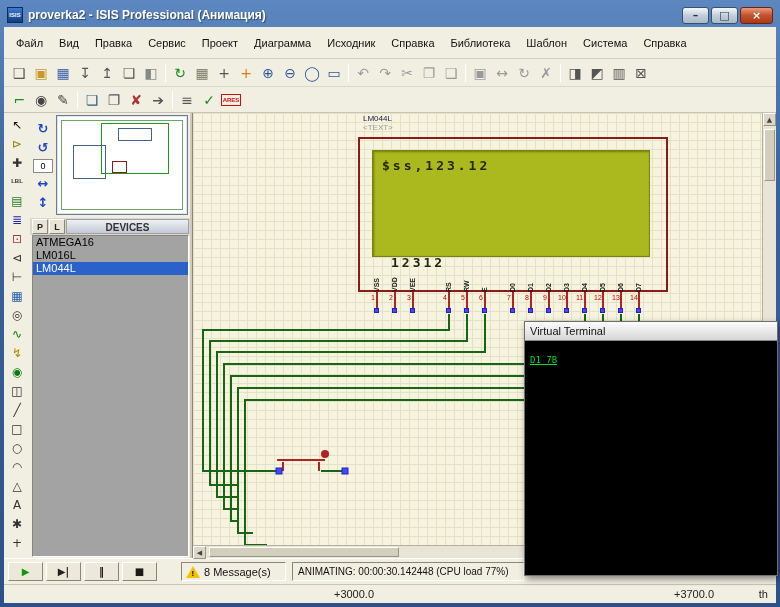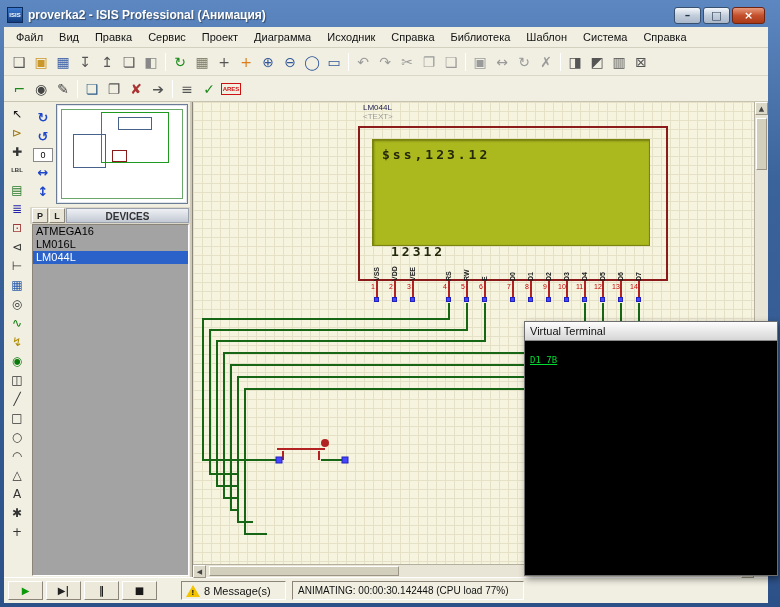--- a/index.html
+++ b/index.html
@@ -1,34 +1,34 @@
 <!DOCTYPE html>
 <html style="--wire: #166616; --lcd: #abb81e; --outline: #8b1a1a; --sel: #2a62c9; --term: #00dd33;"><head>
 <meta charset="utf-8">
 <style>
   * { margin:0; padding:0; box-sizing:border-box; }
   html,body { width:780px; height:607px; overflow:hidden; }
   body { font-family:"Liberation Sans", sans-serif; background:#39659e; position:relative; }
 
-  .frame { position:absolute; inset:0; padding:3px 12px 4px 4px; display:flex; flex-direction:column;
+  .frame { position:absolute; inset:0; padding:3px 4px 4px 4px; display:flex; flex-direction:column;
            background:linear-gradient(#5d87c0,#3b639b 30%,#2c5189); }
 
   
   .titlebar { height:24px; display:flex; align-items:center; gap:5px; padding:0 3px; color:#fff; }
   .appicon { width:16px; height:16px; background:linear-gradient(#3d7ad0,#123c7e); border:1px solid #0c2c5e;
              color:#fff; font:bold 6px/14px "Liberation Sans",sans-serif; text-align:center; }
   .title { font:bold 12px "Liberation Sans",sans-serif; text-shadow:1px 1px 1px rgba(0,0,0,.45); white-space:nowrap; }
   .winbtns { margin-left:auto; display:flex; gap:2px; }
   .wbtn { width:27px; height:17px; border:1px solid #37506e; border-radius:3px; text-align:center;
           font:bold 11px/15px "DejaVu Sans",sans-serif; color:#23344a;
           background:linear-gradient(#f4f7fb,#c3cedc 50%,#aab8ca); cursor:default; }
   .wbtn.close { width:33px; color:#fff; background:linear-gradient(#e89a7d,#c4502c 50%,#a93a18); border-color:#6e2410; }
 
   
-  .menubar { height:21px; background:#f1efe2; border-bottom:1px solid #d4d0bf; display:flex; align-items:center; padding-left:4px; }
+  .menubar { height:32px; background:#f1efe2; border-bottom:1px solid #d4d0bf; display:flex; align-items:center; padding-left:4px; }
   .menu-item { font:11px "Liberation Sans",sans-serif; color:#111; padding:2px 8px; cursor:default; }
   .toolbar { background:#f1efe2; display:flex; align-items:center; padding:1px 4px; }
   .tb1 { height:28px; border-bottom:1px solid #dcd8c8; }
   .tb2 { height:26px; border-bottom:1px solid #c9c4b2; }
   .tb-btn { width:22px; height:22px; display:flex; align-items:center; justify-content:center;
             border:1px solid transparent; border-radius:2px; cursor:default; }
   .tb-glyph { font:14px/14px "DejaVu Sans",sans-serif; }
   .tb-glyph.small { font:bold 6px/8px "Liberation Sans",sans-serif; letter-spacing:0; border:1px solid currentColor; padding:1px; }
   .tb-sep { width:1px; height:18px; background:#b9b4a0; margin:0 3px; border-right:1px solid #fff; }
 
@@ -537,20 +537,25 @@
       <span class="warnicon">
           <i>!</i>
         </span>
       <span class="msgtext">8 Message(s)</span>
     </div>
     <div class="animbox">
       <span class="animtext">ANIMATING: 00:00:30.142448 (CPU load 77%)</span>
     </div>
   </div>
 
+  <div class="row2">
+    <span class="coord cx">+3000.0</span>
+    <span class="coord cy">+3700.0</span>
+    <span class="coord cu">th</span>
+  </div>
 
 </div>
 
 <div class="terminal">
   <div class="term-title">
     <span>Virtual Terminal</span>
   </div>
   <div class="term-body">
     <span>D1 7B</span>
   </div>

